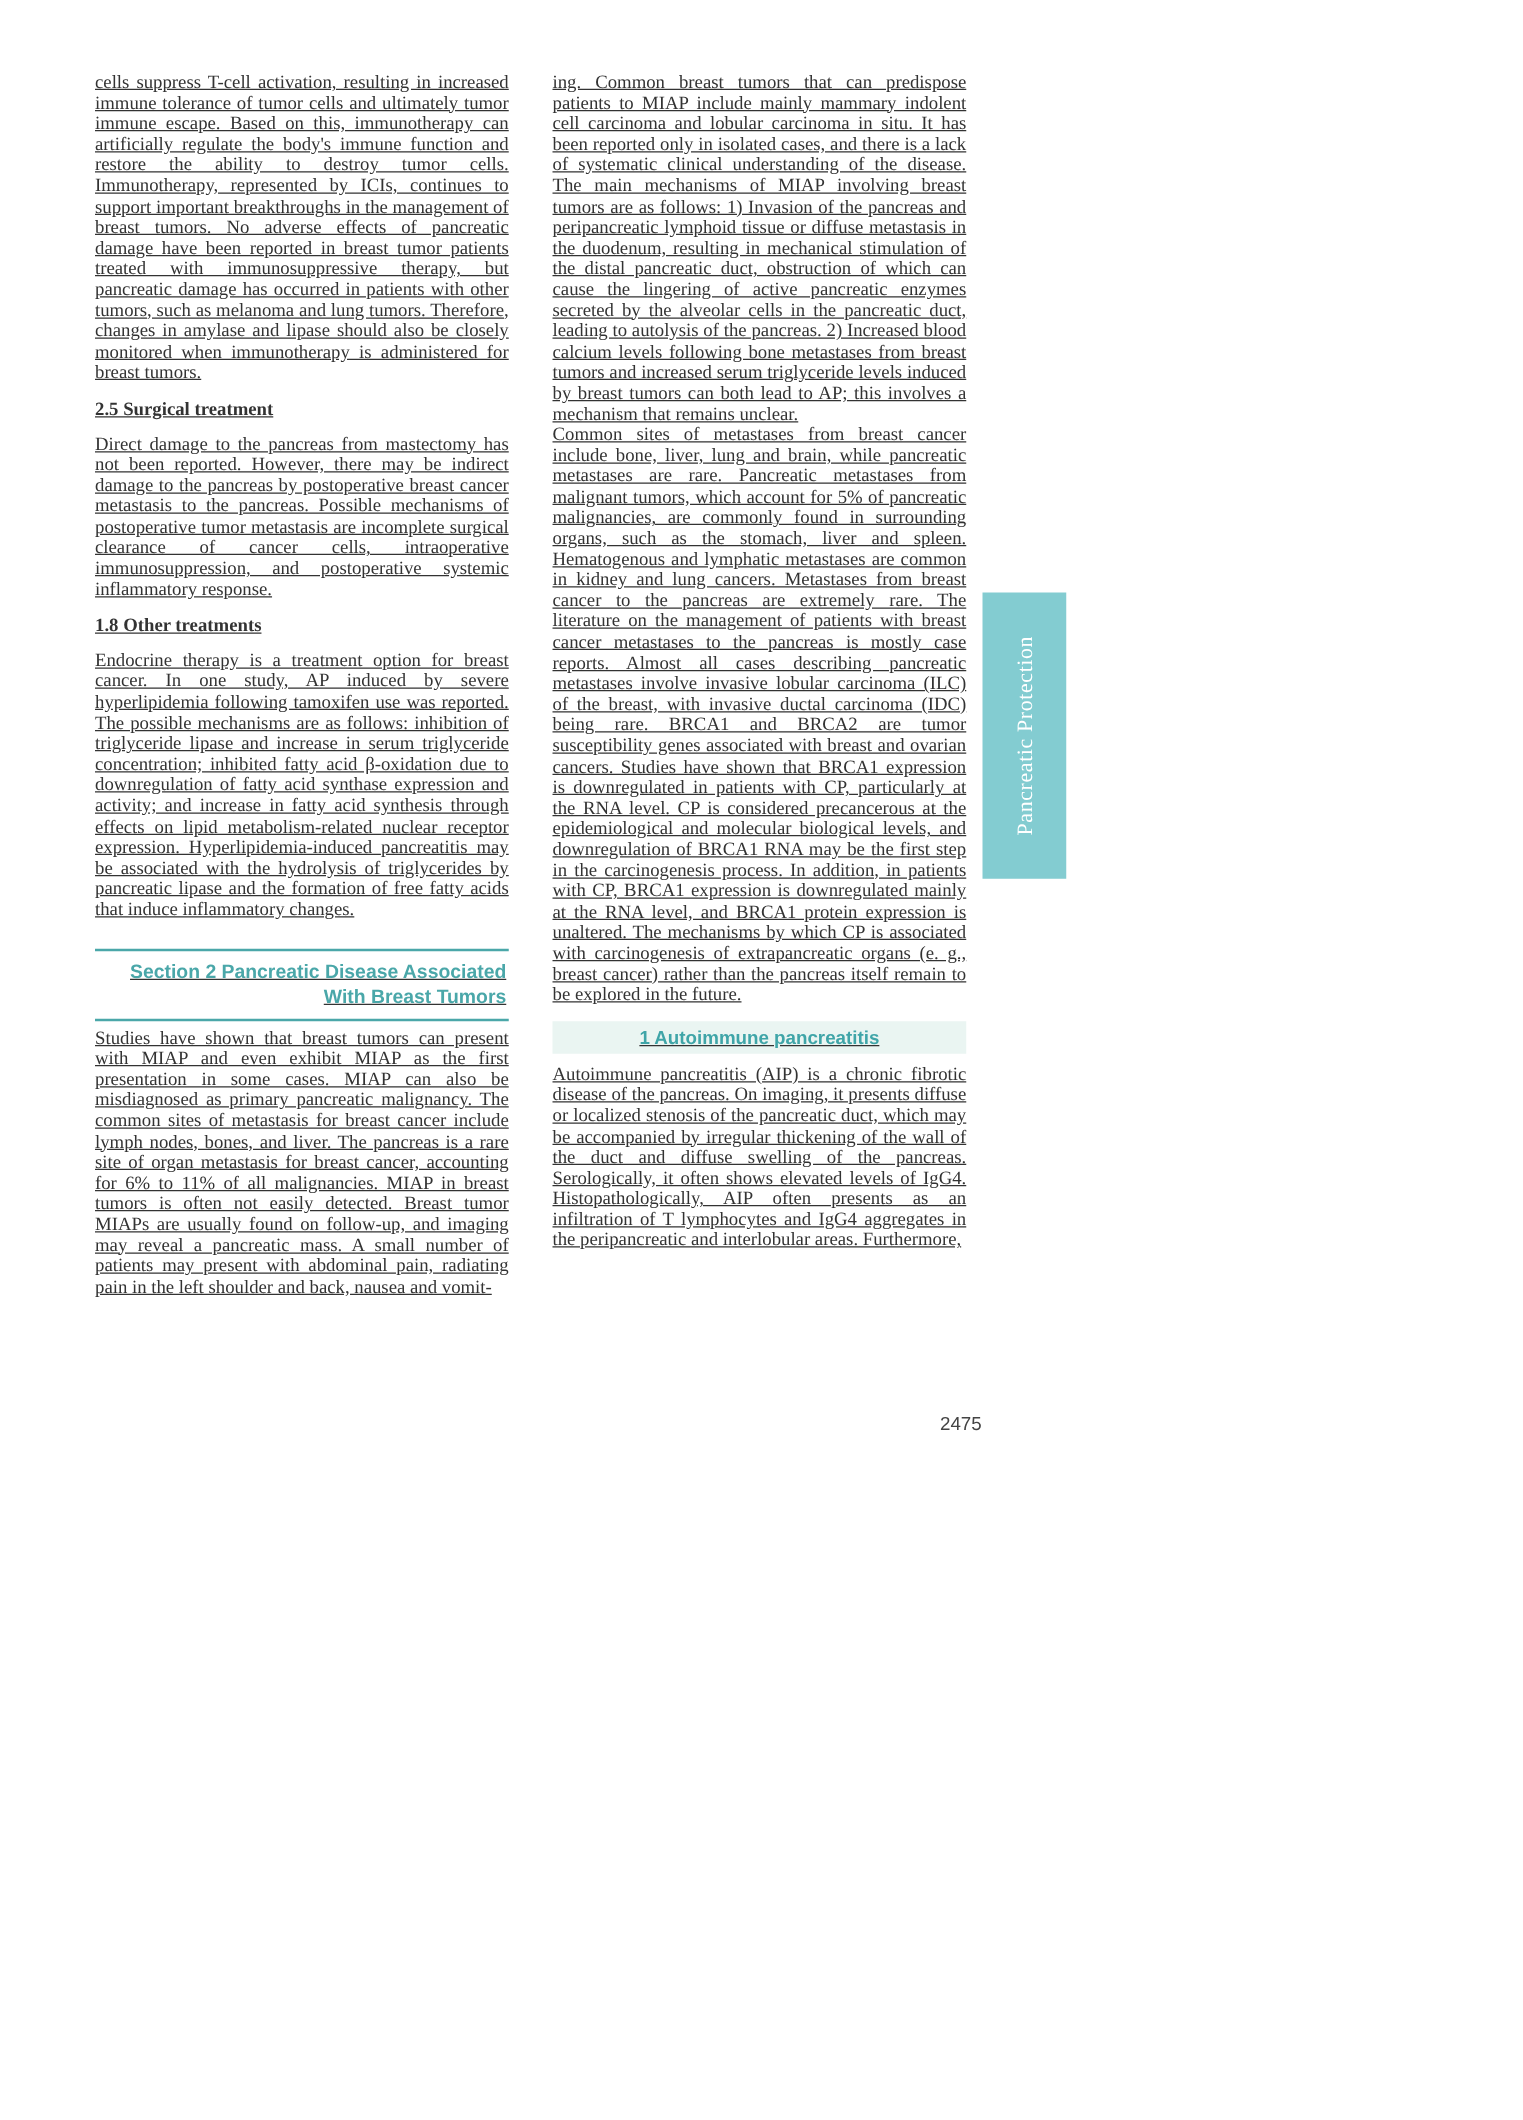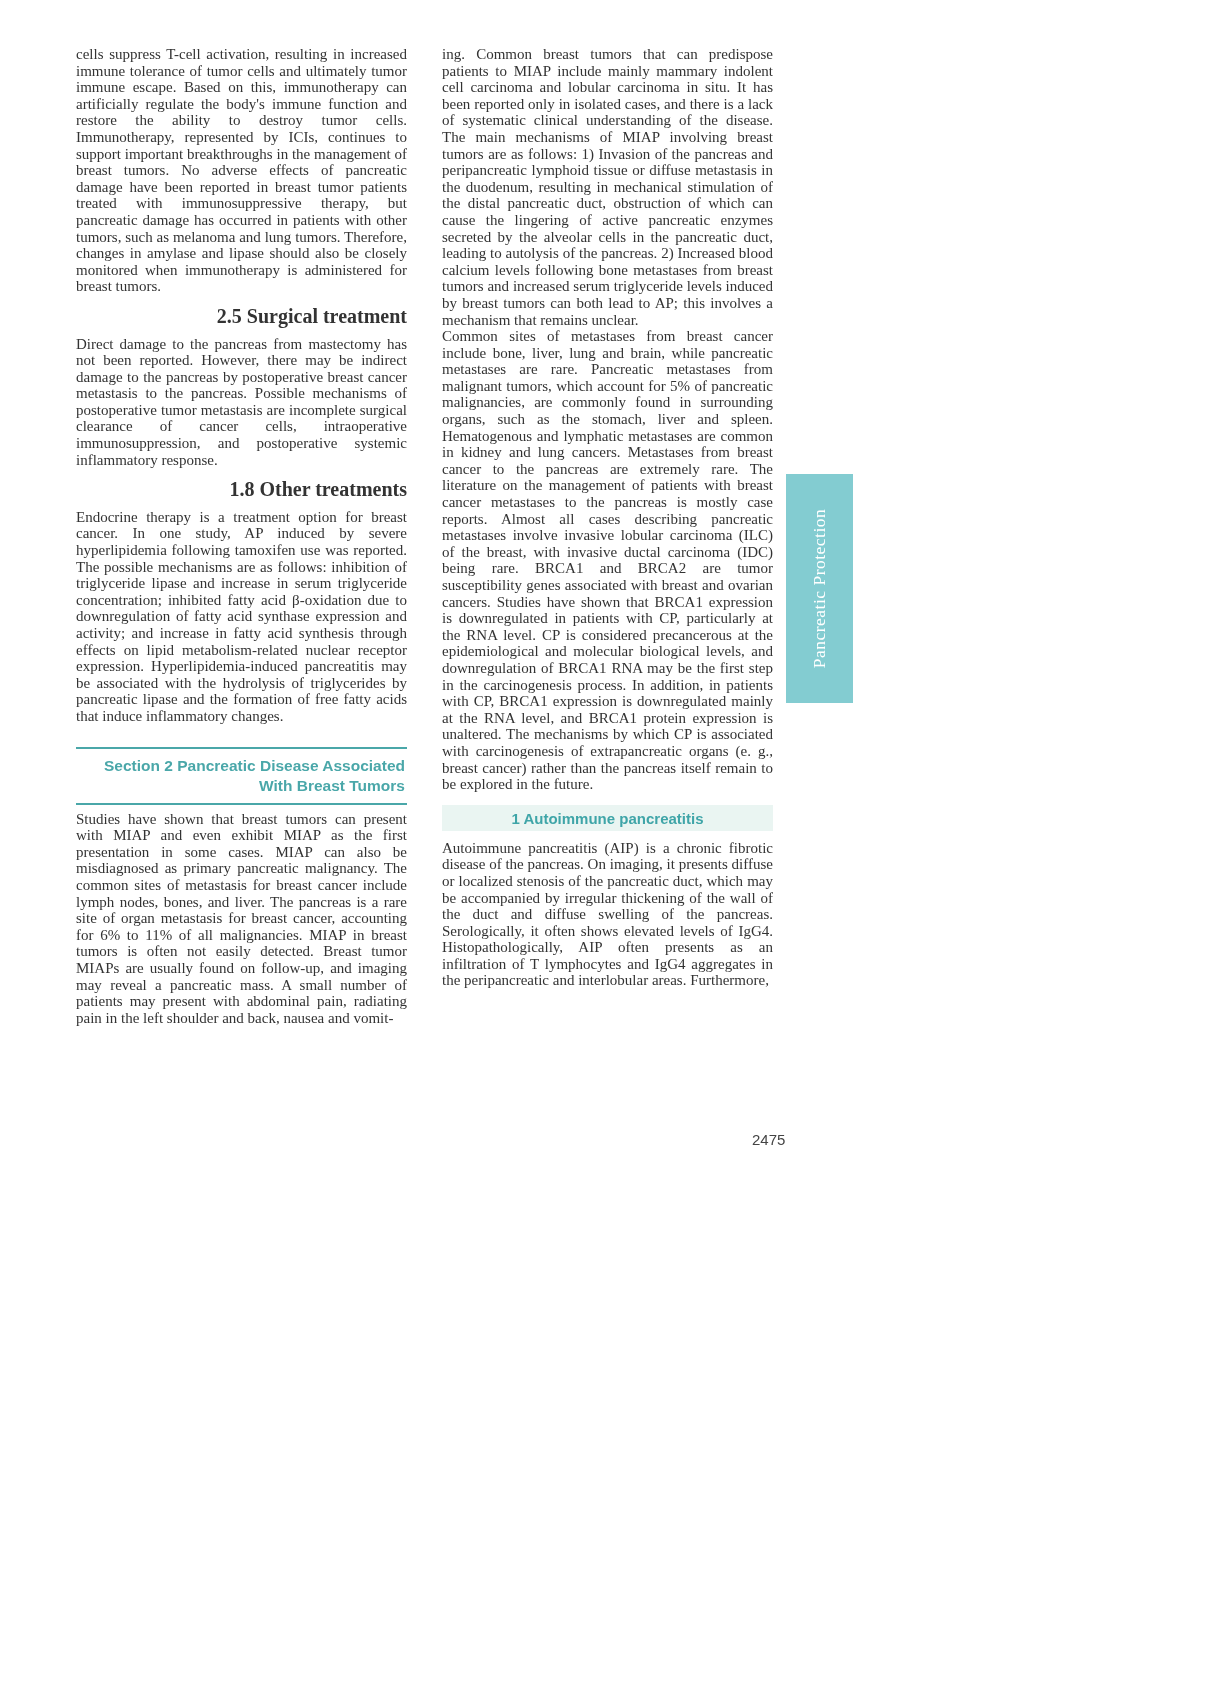--- a/index.html
+++ b/index.html
@@ -9,35 +9,36 @@
     position: relative;
     background: #ffffff;
     font-family: "Liberation Serif", serif;
     color: #333333;
     overflow: hidden;
   }
   .page { position: absolute; inset: 0; }
 
   .col {
     position: absolute;
-    top: 46px;
+    top: 58px;
     width: 331px;
     font-size: 15px;
     line-height: 16.6px;
     text-align: justify;
+    text-decoration: underline;
   }
   .col-left  { left: 76px; }
   .col-right { left: 442px; }
 
   .para { margin: 0 0 0 0; }
 
   .subsection-heading {
     margin: 13px 0 11px 0;
-    font-size: 20px;
-    text-align: right;
+    font-size: 15px;
+    text-align: left;
   }
 
   .section-header {
     margin: 22px 0 6px 0;
     padding: 7px 2px;
     border-top: 2px solid #4aa7a9;
     border-bottom: 2px solid #4aa7a9;
     color: #4aa7a9;
     font-family: "Liberation Sans", sans-serif;
     font-weight: bold;

